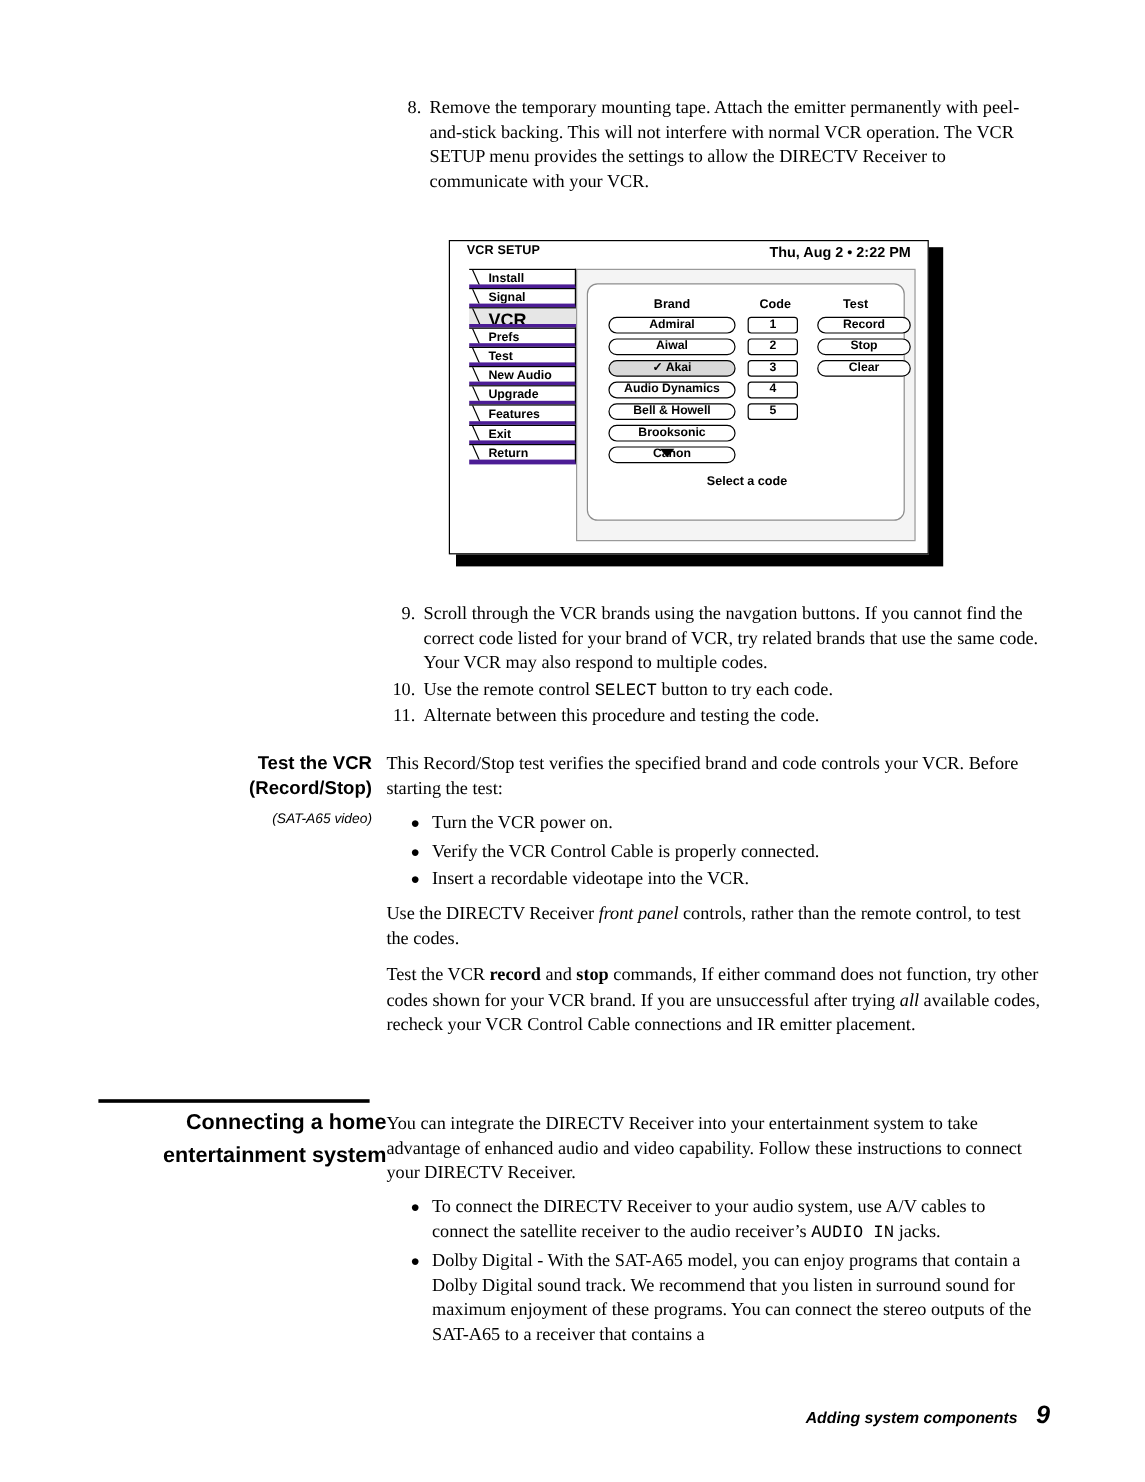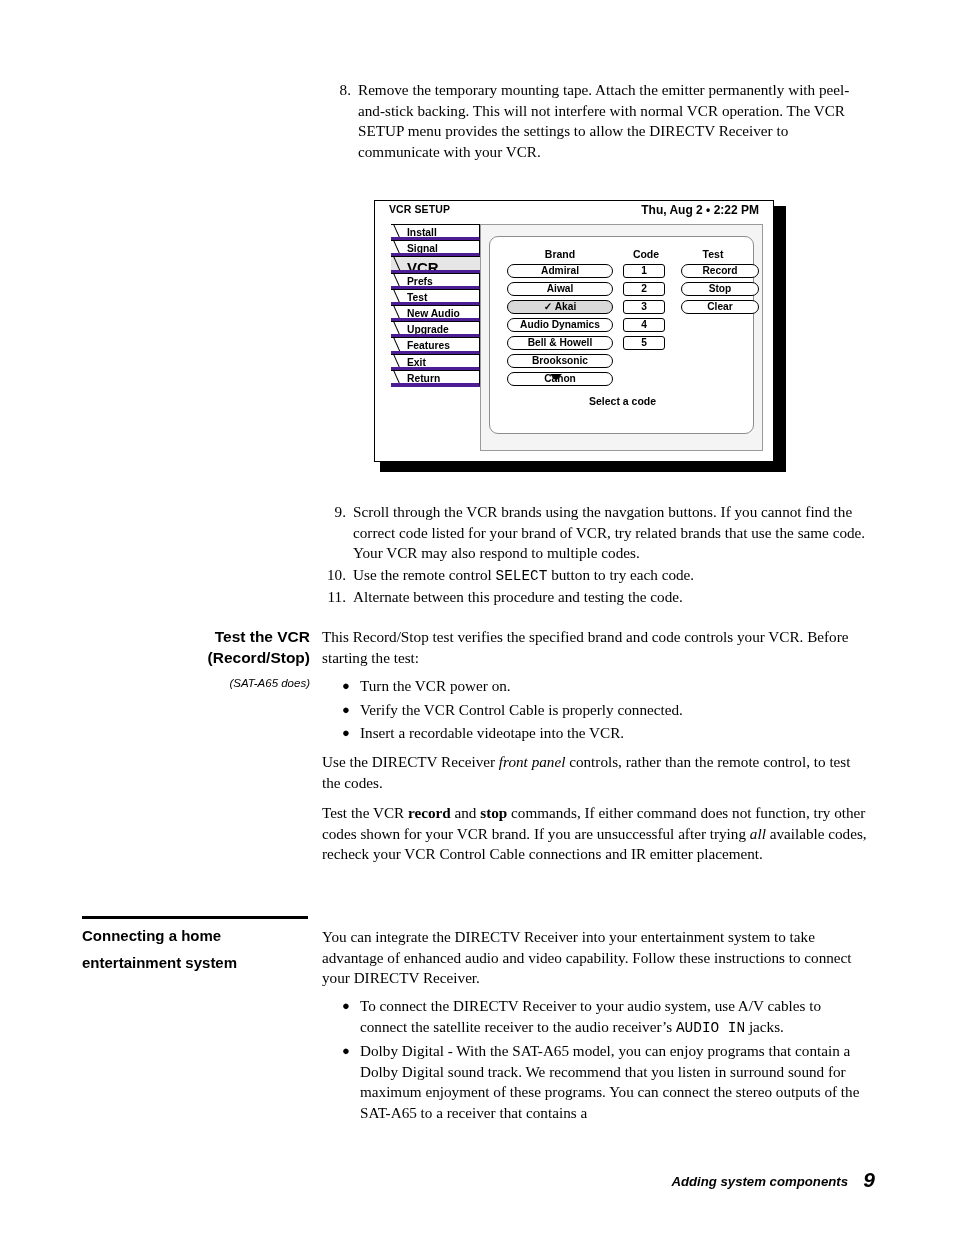--- a/index.html
+++ b/index.html
@@ -149,21 +149,21 @@
   .bul .dot{flex:0 0 24px;text-align:left;padding-left:6px;box-sizing:border-box;font-size:13px;line-height:20.6px;}
   .bul .btxt{flex:1;}
 
   
   #sec-rule{
     position:absolute;left:82px;top:916px;width:226px;height:2.5px;background:#000;
   }
   #sec-head{
     position:absolute;left:82px;top:922px;width:240px;
     font-family:"Liberation Sans", sans-serif;font-weight:bold;
-    font-size:15px;line-height:27px;
+    font-size:18px;line-height:27px;text-align:right;
   }
 
   
   #footer-text{
     position:absolute;right:106px;top:1174px;
     font-family:"Liberation Sans", sans-serif;font-style:italic;font-weight:bold;
     font-size:13.2px;
   }
   #footer-page{
     position:absolute;right:79px;top:1168px;
@@ -282,21 +282,21 @@
     </div>
     <div class="step">
       <div class="num">11.</div>
       <div class="txt">Alternate between this procedure and testing the code.</div>
     </div>
   </div>
 
   <div class="head-right" style="left:100px;top:627px;width:210px;">
     <div>Test the VCR</div>
     <div>(Record/Stop)</div>
-    <div class="head-sub">(SAT-A65 does)</div>
+    <div class="head-sub">(SAT-A65 video)</div>
   </div>
 
   <div class="body" style="top:627px;">This Record/Stop test verifies the specified brand and code controls your VCR. Before starting the test:</div>
 
   <div class="bullets" style="left:336px;top:676px;width:534px;">
     <div class="bul">
       <div class="dot">●</div>
       <div class="btxt">Turn the VCR power on.</div>
     </div>
     <div class="bul">

